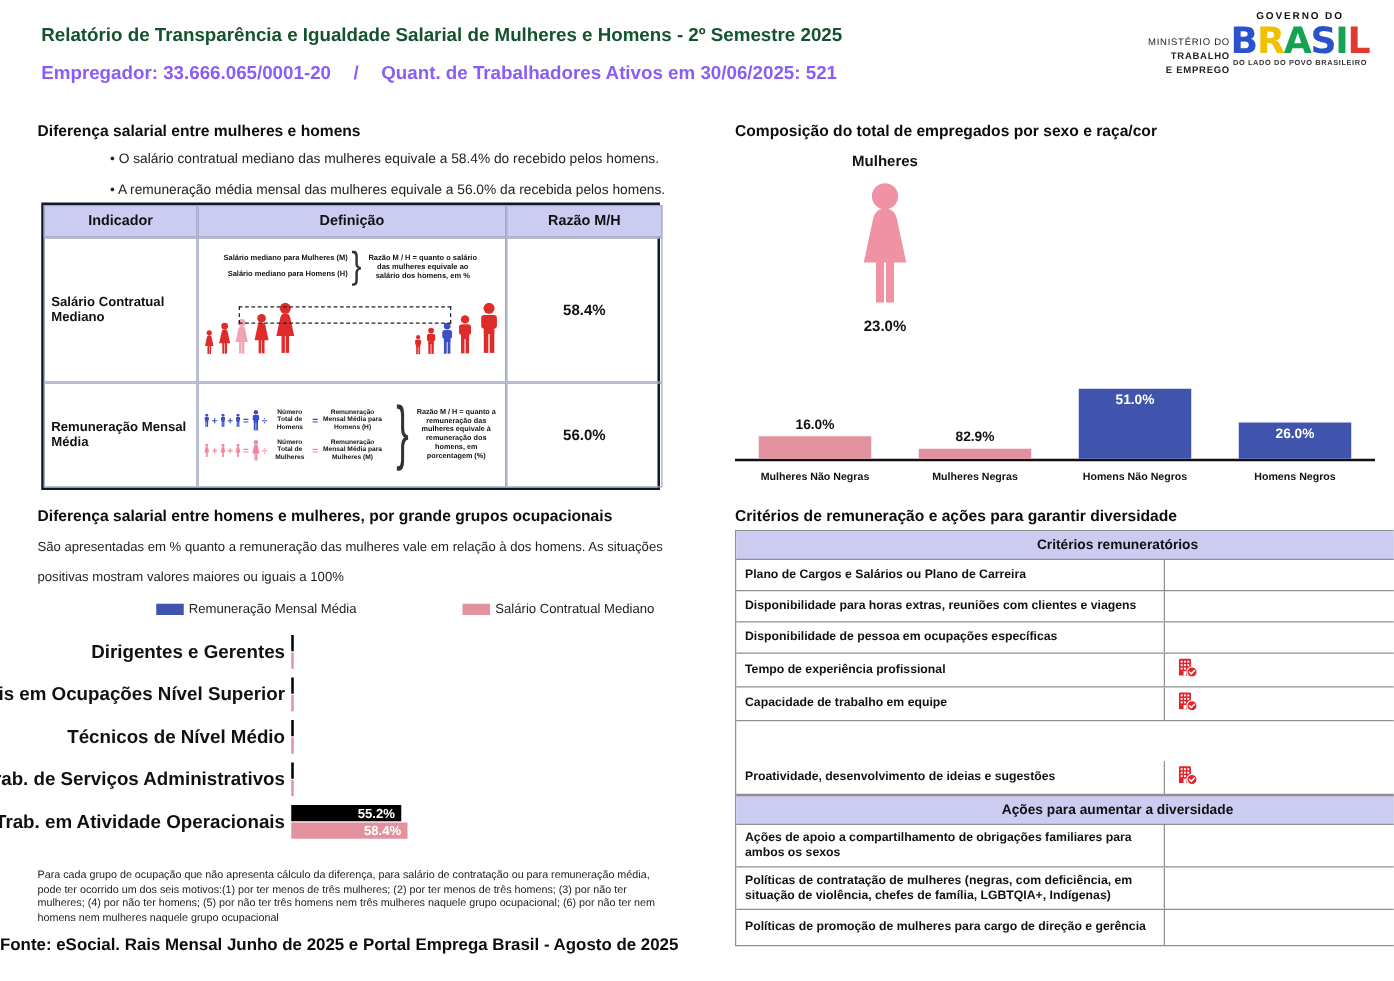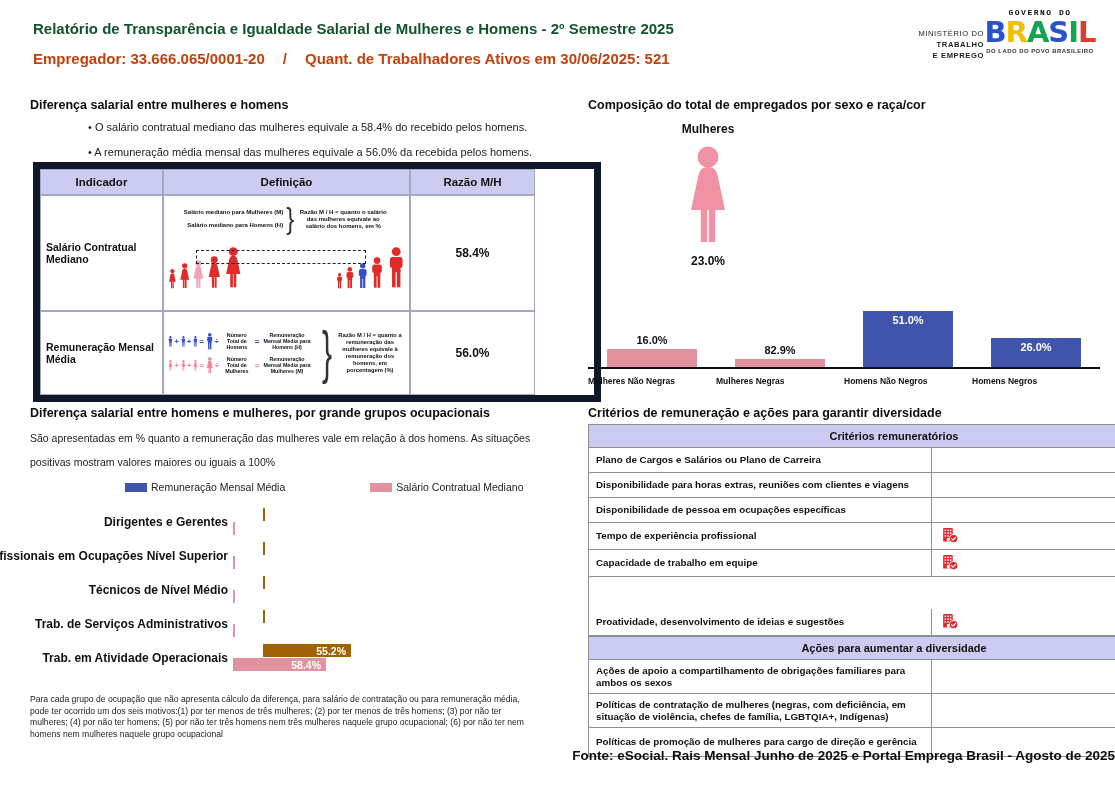--- a/index.html
+++ b/index.html
@@ -1,35 +1,35 @@
 <!DOCTYPE html>
 <html><head>
 <meta charset="utf-8">
 <style>
   * { margin:0; padding:0; box-sizing:border-box; }
   body { background:#e8e8e8; font-family:"Liberation Sans", sans-serif; }
   .page { position:relative; width:1115px; height:785px; background:#fff; margin:0 auto; overflow:hidden; color:#111; }
 
   
   .hdr-title { position:absolute; left:33px; top:20px; font-size:15px; font-weight:bold; color:#14532d; }
-  .hdr-sub   { position:absolute; left:33px; top:50px; font-size:15px; font-weight:bold; color:#c2410c; display:flex; gap:18px; }
+  .hdr-sub   { position:absolute; left:33px; top:50px; font-size:15px; font-weight:bold; color:#8b5cf6; display:flex; gap:18px; }
   .ministry  { position:absolute; left:872px; top:28px; width:112px; text-align:right; font-size:7.6px; letter-spacing:.6px; line-height:11px; color:#222; }
   .ministry .b { font-weight:bold; }
   .gov-logo  { position:absolute; left:973px; top:8px; width:134px; text-align:center; }
-  .gov-top   { font-size:8px; font-weight:bold; letter-spacing:1.5px; color:#111;font-family:Liberation Mono, monospace; }
+  .gov-top   { font-size:8px; font-weight:bold; letter-spacing:1.5px; color:#111; }
   .gov-brand { font-size:29px; font-weight:bold; letter-spacing:-1px; line-height:31px; font-family:"DejaVu Sans", sans-serif; }
   .gov-bottom{ font-size:5.9px; font-weight:bold; letter-spacing:.5px; color:#333; }
 
   
   .sec-title { position:absolute; font-size:12.5px; font-weight:bold; color:#0d0d0d; }
   .bullet { position:absolute; left:88px; font-size:11px; color:#222; }
   .bullet::before { content:"• "; }
 
   
-  .t1 { position:absolute; left:33px; top:162px; width:568px; border:7px solid #0f172a; border-collapse:collapse; display:grid; grid-template-columns:123px 247px 125px; }
+  .t1 { position:absolute; left:33px; top:162px; width:495px; border:2px solid #0f172a; border-collapse:collapse; display:grid; grid-template-columns:123px 247px 125px; }
   .t1 > div { border:1px solid #a2a8c2; }
   .t1-h { background:#ccccf2; font-size:11.5px; font-weight:bold; text-align:center; padding:6px 2px; }
   .t1-ind { font-size:10.5px; font-weight:bold; padding:4px 5px; display:flex; align-items:center; }
   .t1-ratio { font-size:12px; font-weight:bold; display:flex; align-items:center; justify-content:center; }
   .t1-def { padding:5px 4px; position:relative; }
 
   .def1-top { display:flex; align-items:center; justify-content:center; gap:3px; margin-top:4px; }
   .def1-labels { font-size:6px; font-weight:bold; text-align:right; line-height:13px; }
   .brace1 { font-size:24px; font-weight:300; transform:scaleY(1.25); color:#333; }
   .def1-note { width:92px; font-size:6px; font-weight:bold; text-align:center; line-height:7px; }
@@ -53,48 +53,48 @@
   .sex-label { font-size:12px; font-weight:bold; margin-bottom:10px; }
   .sex-pct   { font-size:12px; font-weight:bold; margin-top:8px; }
 
   .vplot { position:absolute; left:588px; top:300px; width:512px; height:69px; border-bottom:2px solid #111; display:flex; align-items:flex-end; }
   .vslot { width:128px; height:100%; display:flex; flex-direction:column; justify-content:flex-end; align-items:center; }
   .vbar  { width:90px; }
   .vval  { font-size:11px; font-weight:bold; }
   .vval.outside { color:#111; margin-bottom:3px; }
   .vval.inside  { color:#fff; margin-top:3px; width:100%; text-align:center; }
   .vcats { position:absolute; left:588px; top:376px; width:512px; display:flex; }
-  .vcat  { width:128px; text-align:left; font-size:8.5px; font-weight:bold; }
+  .vcat  { width:128px; text-align:center; font-size:8.5px; font-weight:bold; }
 
   
   .intro { position:absolute; left:30px; top:426px; width:505px; font-size:10.5px; line-height:24px; color:#222; }
   .legend { position:absolute; left:125px; top:481px; display:flex; gap:85px; }
   .leg-item { display:flex; align-items:center; gap:4px; font-size:10.5px; color:#222; }
   .leg-sw { width:22px; height:9px; display:inline-block; }
 
   .hchart { position:absolute; left:30px; top:508px; width:510px; }
   .hrow { display:flex; align-items:center; margin-bottom:7px; min-height:27px; }
-  .hcat { width:203px; padding-right:5px; display:flex; justify-content:flex-end; font-size:12px; font-weight:bold; white-space:nowrap; }
+  .hcat { width:203px; padding-right:5px; display:flex; justify-content:flex-end; font-size:15px; font-weight:bold; white-space:nowrap; }
   .hbars { display:flex; flex-direction:column; gap:1px; }
   .hbar { height:13px; display:flex; justify-content:flex-end; align-items:center; }
-  .hbar.blue { background:#a16207;margin-left:30px; }
+  .hbar.blue { background:#000000; }
   .hbar.pink { background:#E2929F; }
   .hval { color:#fff; font-size:10.5px; font-weight:bold; padding-right:5px; }
 
   .footnote { position:absolute; left:30px; top:694px; width:505px; font-size:8.6px; line-height:11.5px; color:#222; }
 
   
   .ct { position:absolute; left:588px; top:424px; width:612px; border:1px solid #8f8f8f; }
   .ct-h { background:#ccccf2; font-size:11px; font-weight:bold; text-align:center; padding:5px 2px; border-bottom:1px solid #8f8f8f; }
   .ct-row { display:grid; grid-template-columns:343px 1fr; border-bottom:1px solid #8f8f8f; }
   .ct-row:last-child { border-bottom:none; }
   .ct-label { font-size:9.8px; font-weight:bold; padding:5px 12px 5px 7px; border-right:1px solid #8f8f8f; line-height:11.5px; display:flex; align-items:center; }
   .ct-icon { display:flex; align-items:center; padding-left:9px; }
 
-  .footer { position:absolute; left:0; top:748px; width:100%; text-align:right; font-size:13.5px; font-weight:bold; color:#0d0d0d; }
+  .footer { position:absolute; left:0; top:748px; width:100%; text-align:left; font-size:13.5px; font-weight:bold; color:#0d0d0d; }
 
   .person { display:block; }
 </style>
 </head>
 <body>
 
 <svg width="0" height="0" style="position:absolute">
   <defs>
     <g id="p-male">
       <circle cx="22" cy="11" r="10.5"></circle>

